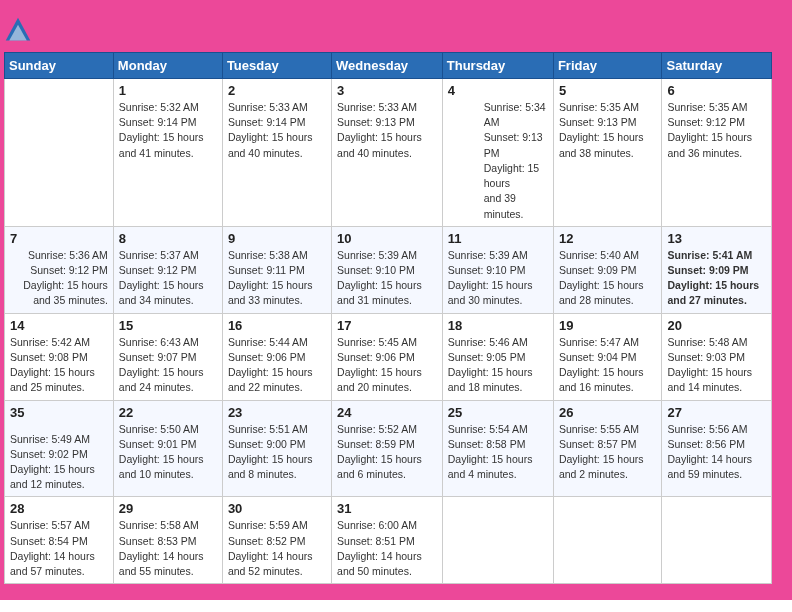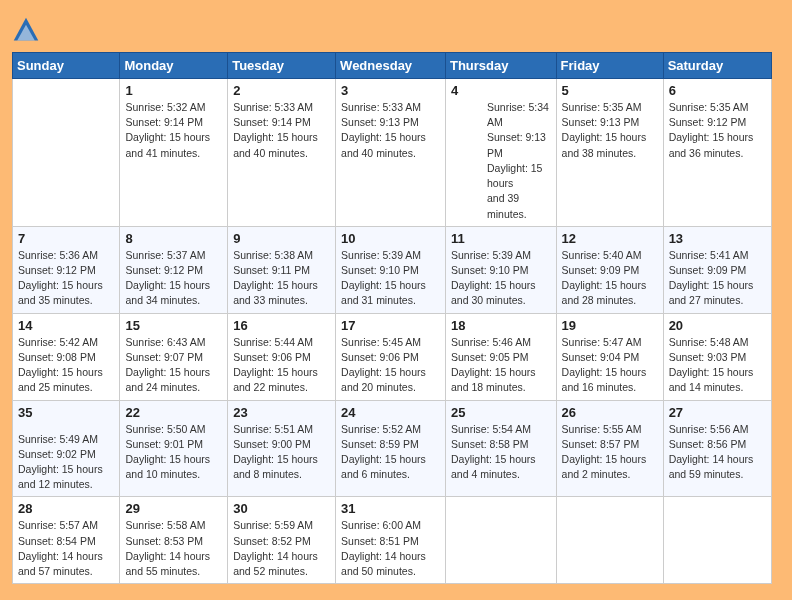--- a/index.html
+++ b/index.html
@@ -4,22 +4,22 @@
   <style>
     * { box-sizing: border-box; margin: 0; padding: 0; }
     body {
       font-family: Arial, Helvetica, sans-serif;
       background: #fff;
       width: 792px;
       min-height: 612px;
     }
     .page {
       width: 792px;
-      padding: 16px 20px 16px 12px;
-      background: #fdba74;
+      padding: 16px 20px 16px 4px;
+      background: #ec4899;
     }
     .header {
       display: flex;
       justify-content: space-between;
       align-items: flex-start;
       margin-bottom: 8px;
     }
     .logo {
       display: flex;
       align-items: center;
@@ -173,21 +173,21 @@
             <span class="day-num">6</span>
             <div class="day-info" style="white-space: pre-line;">Sunrise: 5:35 AM
 Sunset: 9:12 PM
 Daylight: 15 hours
 and 36 minutes.</div>
           </td>
         </tr>
         <tr>
           <td>
             <span class="day-num">7</span>
-            <div class="day-info" style="white-space: pre-line;">Sunrise: 5:36 AM
+            <div class="day-info" style="white-space: pre-line; text-align: right;">Sunrise: 5:36 AM
 Sunset: 9:12 PM
 Daylight: 15 hours
 and 35 minutes.</div>
           </td>
           <td>
             <span class="day-num">8</span>
             <div class="day-info" style="white-space: pre-line;">Sunrise: 5:37 AM
 Sunset: 9:12 PM
 Daylight: 15 hours
 and 34 minutes.</div>
@@ -215,21 +215,21 @@
           </td>
           <td>
             <span class="day-num">12</span>
             <div class="day-info" style="white-space: pre-line;">Sunrise: 5:40 AM
 Sunset: 9:09 PM
 Daylight: 15 hours
 and 28 minutes.</div>
           </td>
           <td>
             <span class="day-num">13</span>
-            <div class="day-info" style="white-space: pre-line;">Sunrise: 5:41 AM
+            <div class="day-info" style="white-space: pre-line; font-weight: bold;">Sunrise: 5:41 AM
 Sunset: 9:09 PM
 Daylight: 15 hours
 and 27 minutes.</div>
           </td>
         </tr>
         <tr>
           <td>
             <span class="day-num">14</span>
             <div class="day-info" style="white-space: pre-line;">Sunrise: 5:42 AM
 Sunset: 9:08 PM

